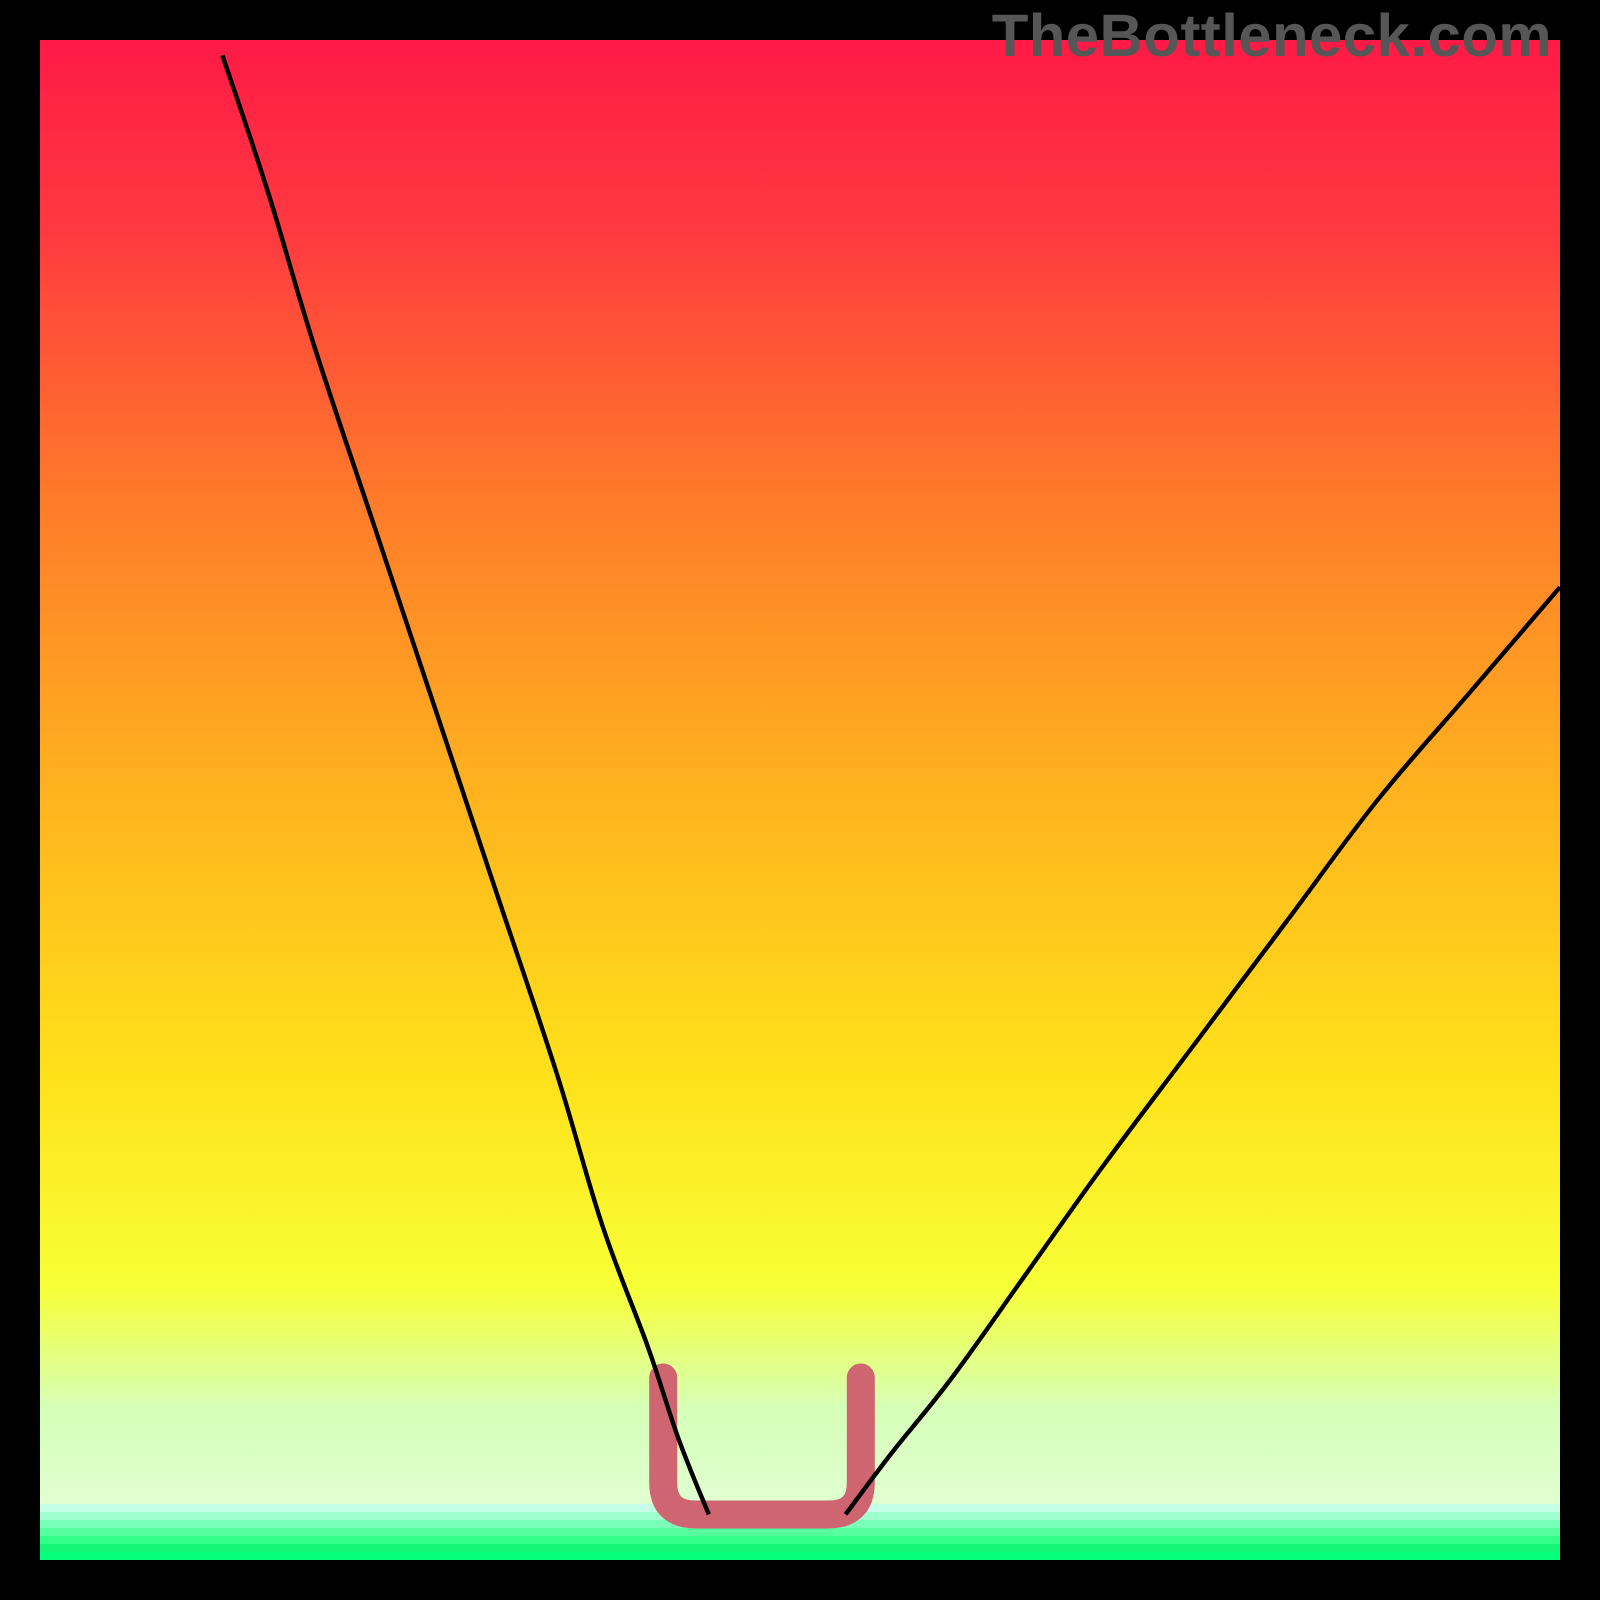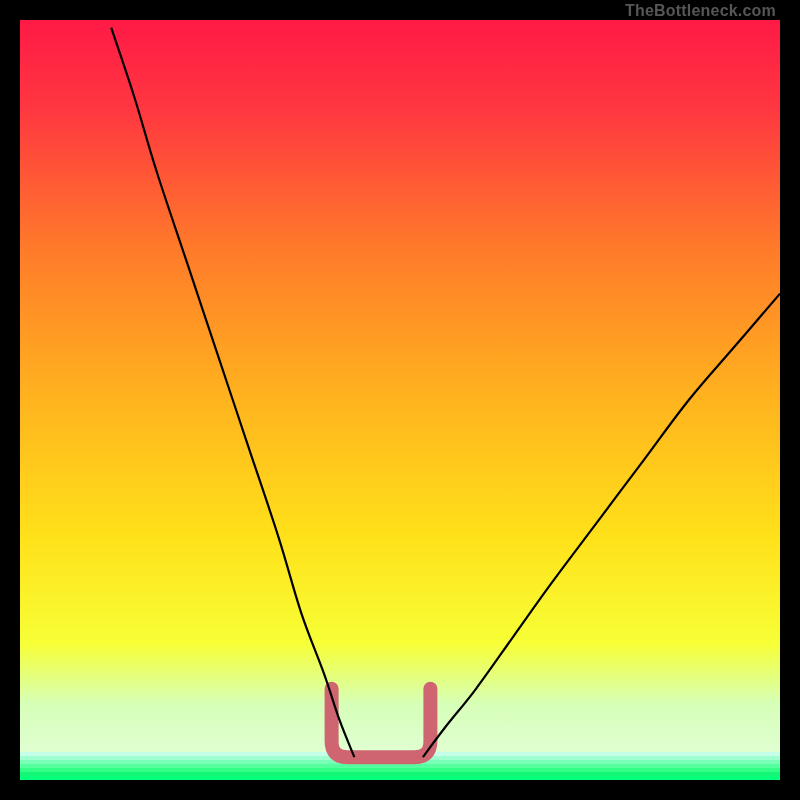--- a/index.html
+++ b/index.html
@@ -21,21 +21,21 @@
     left: 20px;
     top: 20px;
     width: 760px;
     height: 760px;
   }
   .watermark {
     position: absolute;
     top: 2px;
     right: 24px;
     font-family: Arial, Helvetica, sans-serif;
-    font-size: 16px;
+    font-size: 30px;
     font-weight: 600;
     color: #565656;
     letter-spacing: 0.2px;
   }
   .brace-path {
     fill: none;
     stroke: #cf6570;
     stroke-width: 14;
     stroke-linecap: round;
     stroke-linejoin: round;

